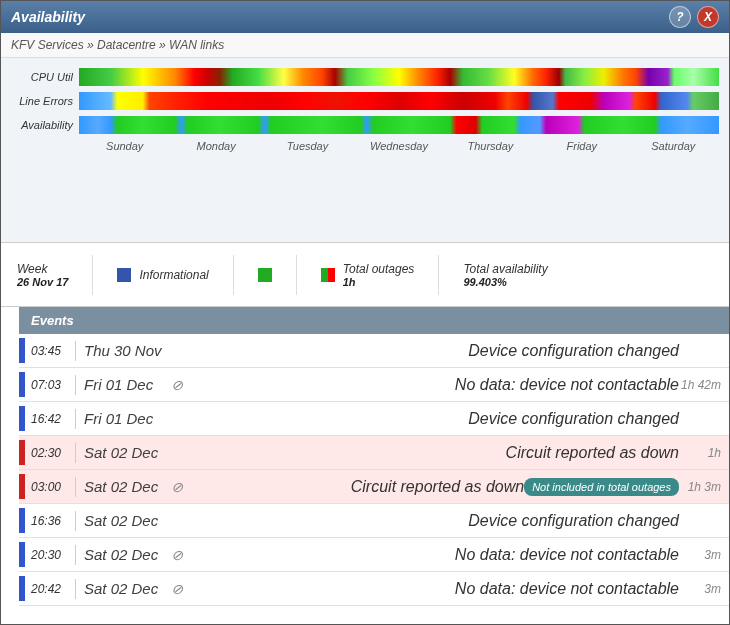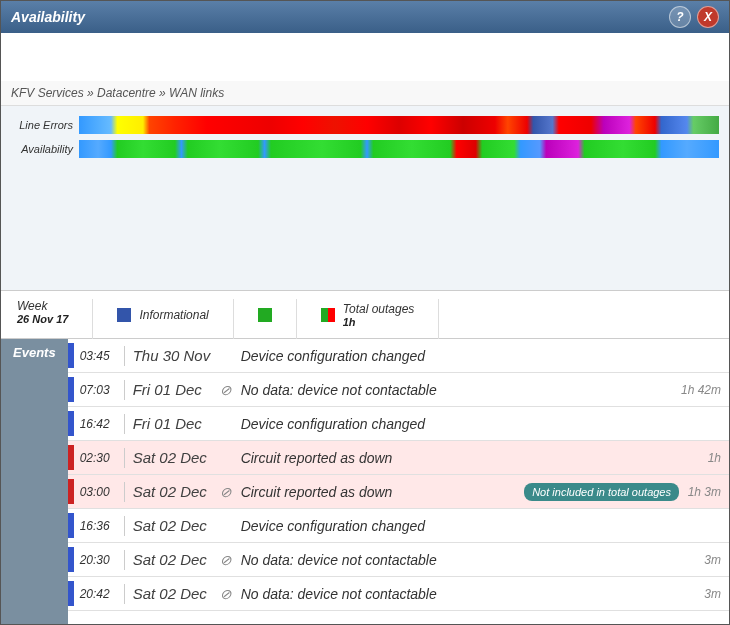--- a/index.html
+++ b/index.html
@@ -60,21 +60,20 @@
     .title-btn.close-btn {
       background: #c0392b;
     }
 
     .breadcrumb {
       padding: 5px 10px;
       font-size: 12px;
       color: #555;
       background: #f8f8f8;
       border-bottom: 1px solid #ddd;
-      margin-top: 48px;
     }
 
     .chart-area {
       background: #f0f4f8;
       border-bottom: 1px solid #ccc;
       padding: 8px 10px 4px 10px;
       height: 185px;
       flex-shrink: 0;
     }
 
@@ -200,25 +199,26 @@
 
     .axis-label {
       flex: 1;
       text-align: center;
       font-size: 11px;
       color: #555;
     }
 
     .stats-bar {
       display: flex;
+      align-items: center;
       padding: 8px 16px;
       background: #fff;
       border-bottom: 1px solid #ccc;
       gap: 24px;
-      height: 48px;
+      height: 64px;
       flex-shrink: 0;
     }
 
     .stat-item {
       display: flex;
       align-items: center;
       gap: 8px;
     }
 
     .stat-item-stacked {
@@ -251,22 +251,23 @@
       background: #22aa22;
     }
 
     .legend-total {
       background: linear-gradient(to right, #22aa22 50%, #ff0000 50%);
     }
 
     .events-section {
       flex: 1;
       display: flex;
-      flex-direction: row;
+      flex-direction: column;
       overflow: hidden;
+      margin-left: 18px;
     }
 
     .events-header {
       background: #7a8fa0;
       color: white;
       padding: 6px 12px;
       font-size: 13px;
       font-weight: bold;
       flex-shrink: 0;
     }
@@ -339,23 +340,24 @@
       width: 22px;
       flex-shrink: 0;
       display: flex;
       align-items: center;
       justify-content: center;
       font-size: 14px;
     }
 
     .event-desc {
       flex: 1;
-      font-size: 14px;
+      font-size: 16px;
       color: #333;
       padding-left: 4px;
+      text-align: right;
     }
 
     .event-badge {
       background: #3a8a8a;
       color: white;
       font-size: 11px;
       padding: 3px 8px;
       border-radius: 8px;
       white-space: nowrap;
       flex-shrink: 0;
@@ -388,33 +390,48 @@
       <div class="title-btn close-btn">X</div>
     </div>
   </div>
 
   <div class="breadcrumb">
     <span>KFV Services » Datacentre » WAN links</span>
   </div>
 
   <div class="chart-area">
     <div class="chart-rows">
+      <div class="chart-row">
+        <div class="chart-label">CPU Util</div>
+        <div class="chart-bar-container">
+          <div class="bar-cpu"></div>
+        </div>
+      </div>
       <div class="chart-row">
         <div class="chart-label">Line Errors</div>
         <div class="chart-bar-container">
           <div class="bar-errors"></div>
         </div>
       </div>
       <div class="chart-row">
         <div class="chart-label">Availability</div>
         <div class="chart-bar-container">
           <div class="bar-availability"></div>
         </div>
       </div>
     </div>
+    <div class="chart-axis">
+      <div class="axis-label">Sunday</div>
+      <div class="axis-label">Monday</div>
+      <div class="axis-label">Tuesday</div>
+      <div class="axis-label">Wednesday</div>
+      <div class="axis-label">Thursday</div>
+      <div class="axis-label">Friday</div>
+      <div class="axis-label">Saturday</div>
+    </div>
   </div>
 
   <div class="stats-bar">
     <div class="stat-item-stacked">
       <span class="stat-label">Week</span>
       <span class="stat-value">26 Nov 17</span>
     </div>
 
     <div class="stat-divider"></div>
 
@@ -434,20 +451,24 @@
     <div class="stat-item">
       <div class="legend-box legend-total"></div>
       <div class="stat-item-stacked">
         <span class="stat-label">Total outages</span>
         <span class="stat-value">1h</span>
       </div>
     </div>
 
     <div class="stat-divider"></div>
 
+    <div class="stat-item-stacked">
+      <span class="stat-label">Total availability</span>
+      <span class="stat-value">99.403%</span>
+    </div>
   </div>
 
   <div class="events-section">
     <div class="events-header">Events</div>
     <div class="events-table">
 
     <div class="event-row">
     <div class="event-indicator indicator-blue"></div>
     <div class="event-time">03:45</div>
     <div class="event-sep"></div>

